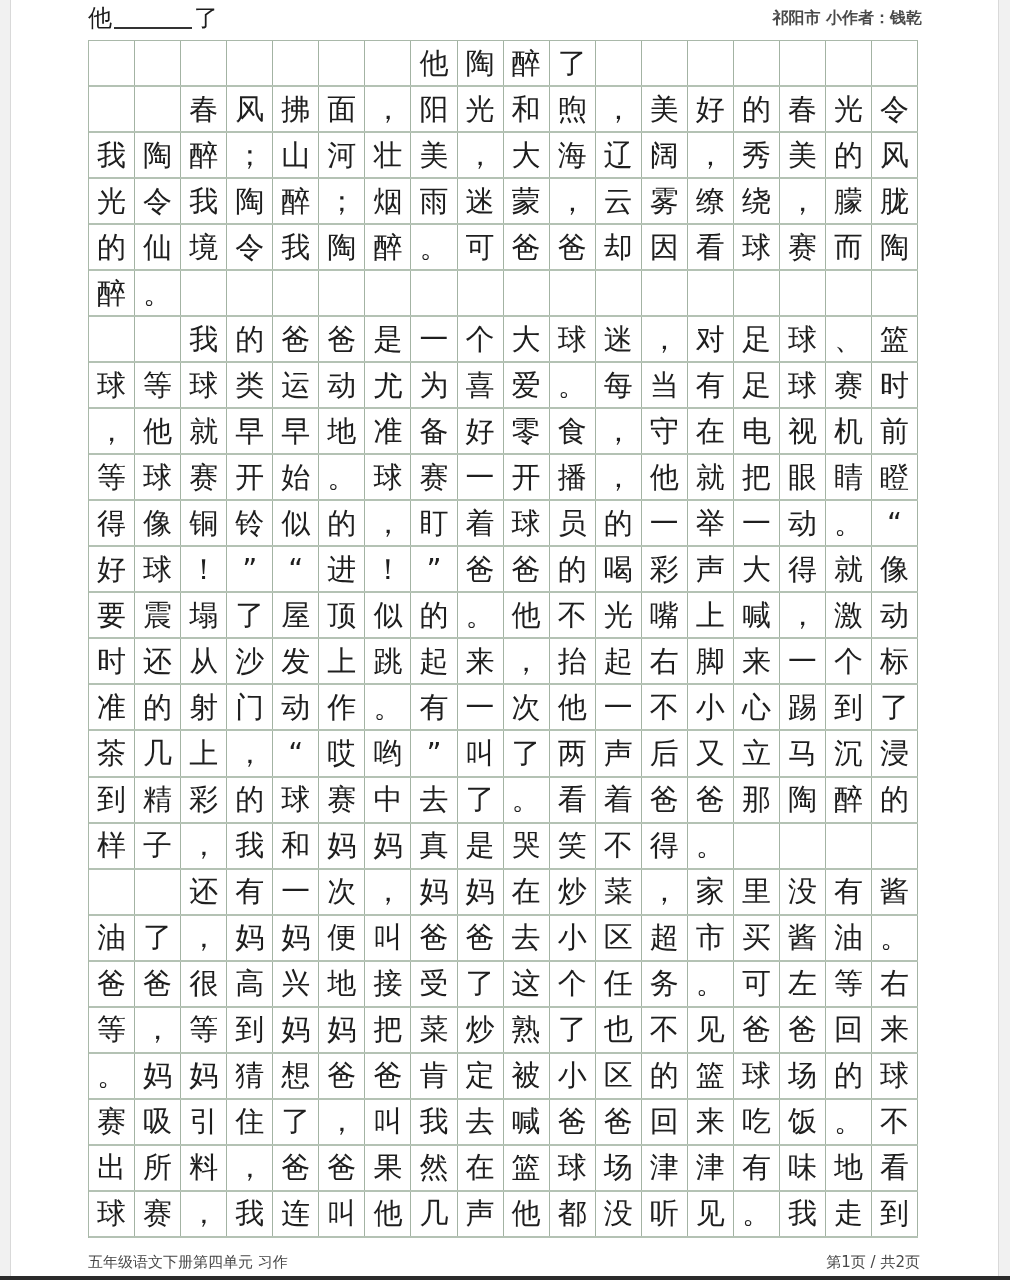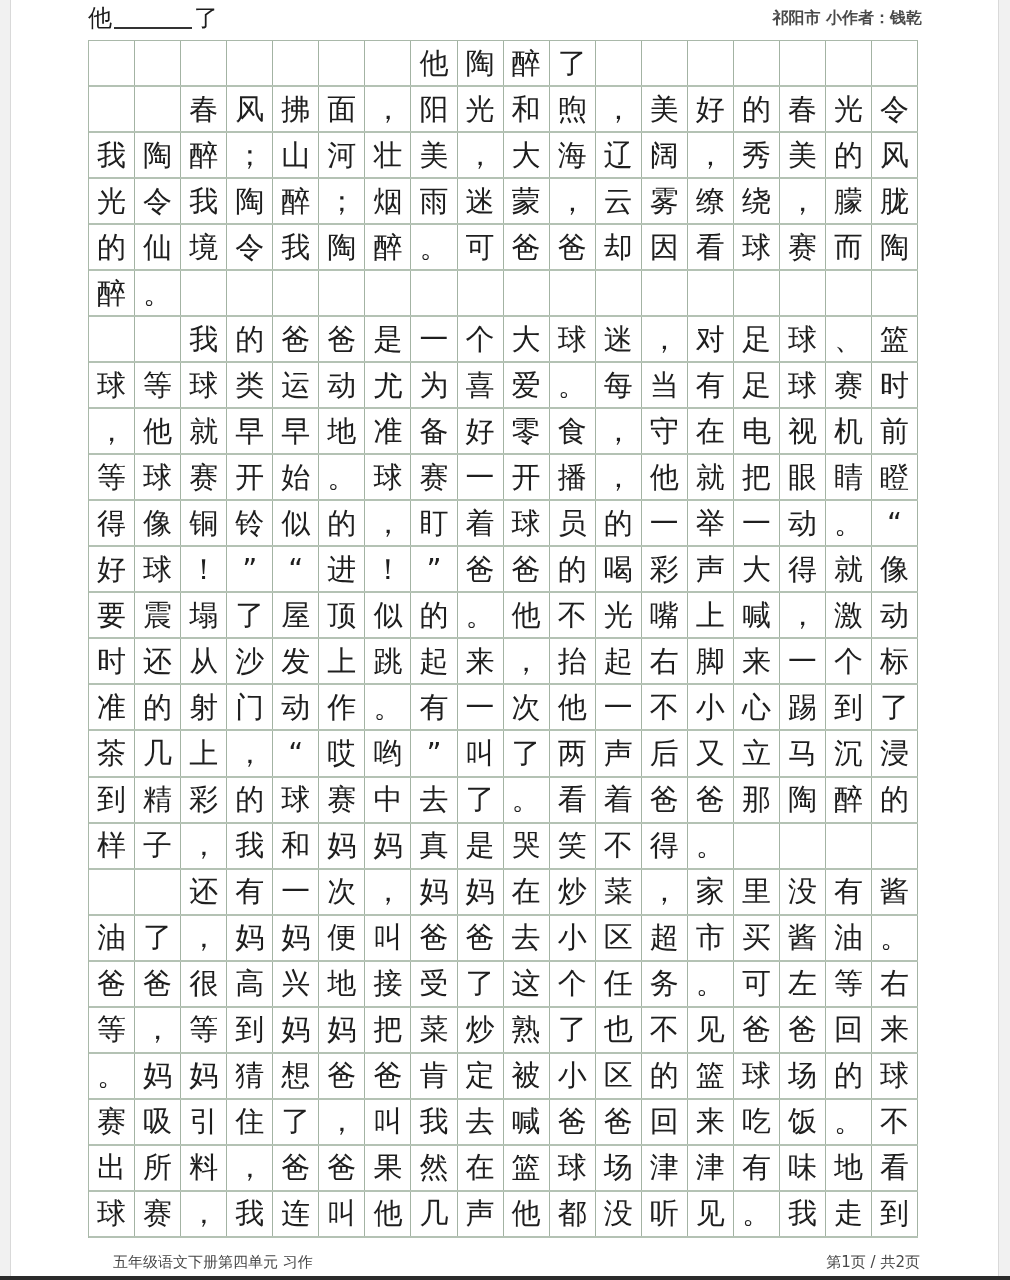--- a/index.html
+++ b/index.html
@@ -59,21 +59,21 @@
       flex: 1 1 0;
       border-right: 1.5px solid #a3b3a3;
       box-sizing: border-box;
       display: flex; align-items: center; justify-content: center;
       font-size: 29px; line-height: 1; color: #1e1e1e;
       font-family: "DejaVu Sans", "Liberation Sans", sans-serif;
       overflow: hidden;
     }
     .footer-left {
       position: absolute; left: 88px; top: 1252px;
-      font-size: 15px; color: #474747; line-height: 20px; white-space: nowrap; margin-left: 25px;
+      font-size: 15px; color: #474747; line-height: 20px; white-space: nowrap;
     }
     .footer-right {
       position: absolute; right: 90px; top: 1252px;
       font-size: 15px; color: #474747; line-height: 20px; white-space: nowrap;
     }
   </style>
 </head>
 <body>
 
 <div class="page-edge-left"></div>

